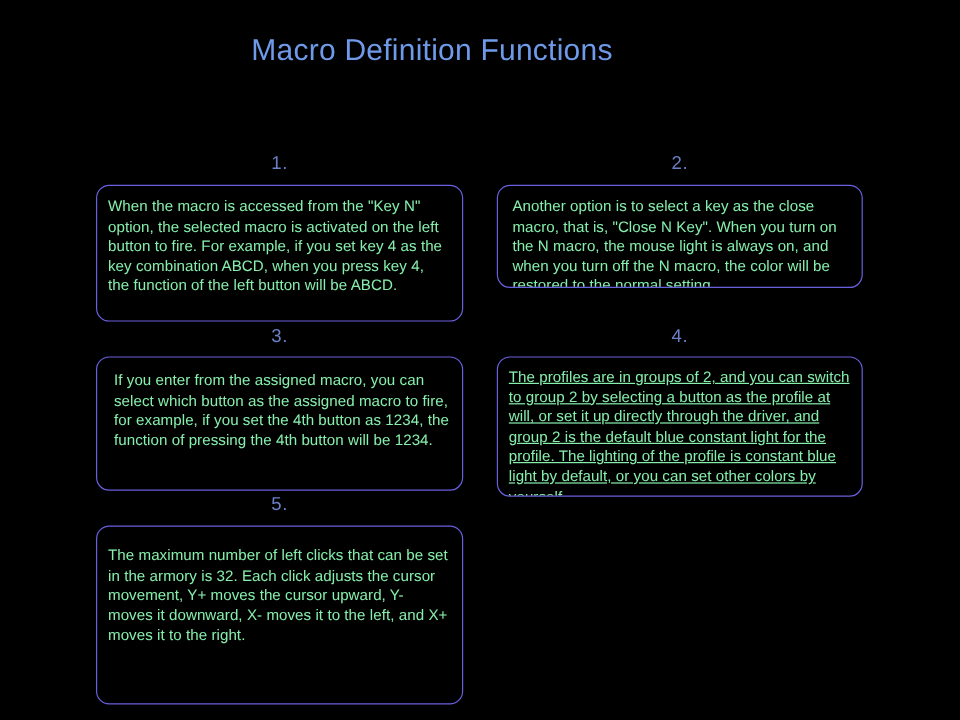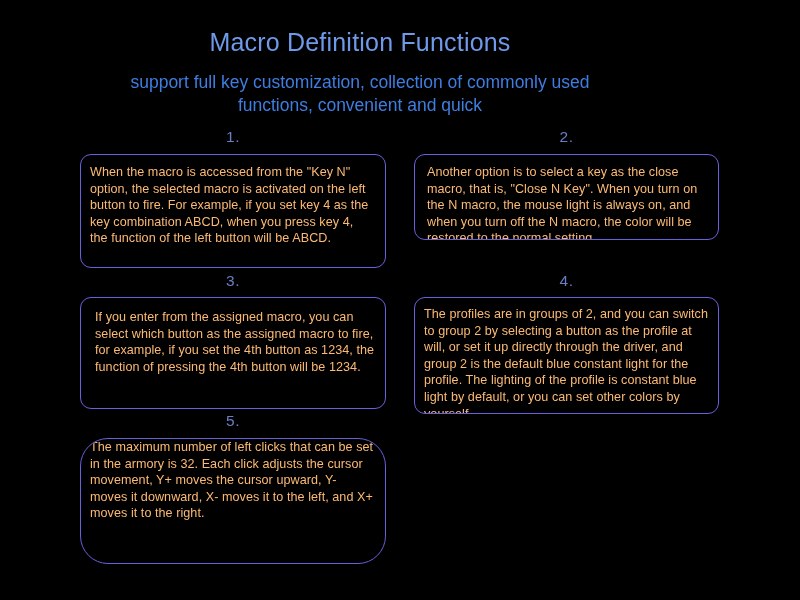--- a/index.html
+++ b/index.html
@@ -69,56 +69,55 @@
     color: #6b7fc4;
     height: 18px;
     letter-spacing: 0.5px;
   }
 
   .card-body {
     box-sizing: border-box;
     border: 1.2px solid #6a5fdd;
     border-radius: 11px;
     background: #000000;
-    color: #fdba74;
+    color: #86efac;
     font-size: 12.6px;
     line-height: 16.6px;
     letter-spacing: 0.05px;
     overflow: hidden;
   }
 
   
   .col-left  { left: 80px;  width: 306px; }
   .col-right { left: 414px; width: 305px; }
 
   .row-1 { top: 0px; }
   .row-2 { top: 144px; }
   .row-3 { top: 284px; }
 
   
   .card-1 .card-body { height: 114px; padding: 9px 11px 0 9px; }
   .card-2 .card-body { height: 86px; padding: 9px 10px 0 12px; }
   .card-3 .card-body { height: 112px; padding: 11px 10px 0 14px; }
-  .card-4 .card-body { height: 117px; padding: 8px 9px 0 9px; }
-  .card-5 .card-body { height: 126px; padding: 0 11px 0 9px; border-radius: 28px; }
+  .card-4 .card-body { height: 117px; padding: 8px 9px 0 9px; text-decoration: underline; }
+  .card-5 .card-body { height: 149px; padding: 16px 11px 0 9px; }
 
   .card-3 .card-number,
   .card-4 .card-number { margin-bottom: 7px; }
   .card-1 .card-number,
   .card-2 .card-number { margin-bottom: 8px; }
   .card-5 .card-number { margin-bottom: 8px; }
 </style>
 </head>
 <body>
 
 <div class="page">
 
   <div class="header">
     <h1 class="title">Macro Definition Functions</h1>
-    <p class="subtitle">support full key customization, collection of commonly used functions, convenient and quick</p>
   </div>
 
   <div class="cards">
 
     <div class="card card-1 col-left row-1">
       <div class="card-number">1.</div>
       <div class="card-body">When the macro is accessed from the "Key N" option, the selected macro is activated on the left button to fire. For example, if you set key 4 as the key combination ABCD, when you press key 4, the function of the left button will be ABCD.</div>
     </div>
 
     <div class="card card-2 col-right row-1">

